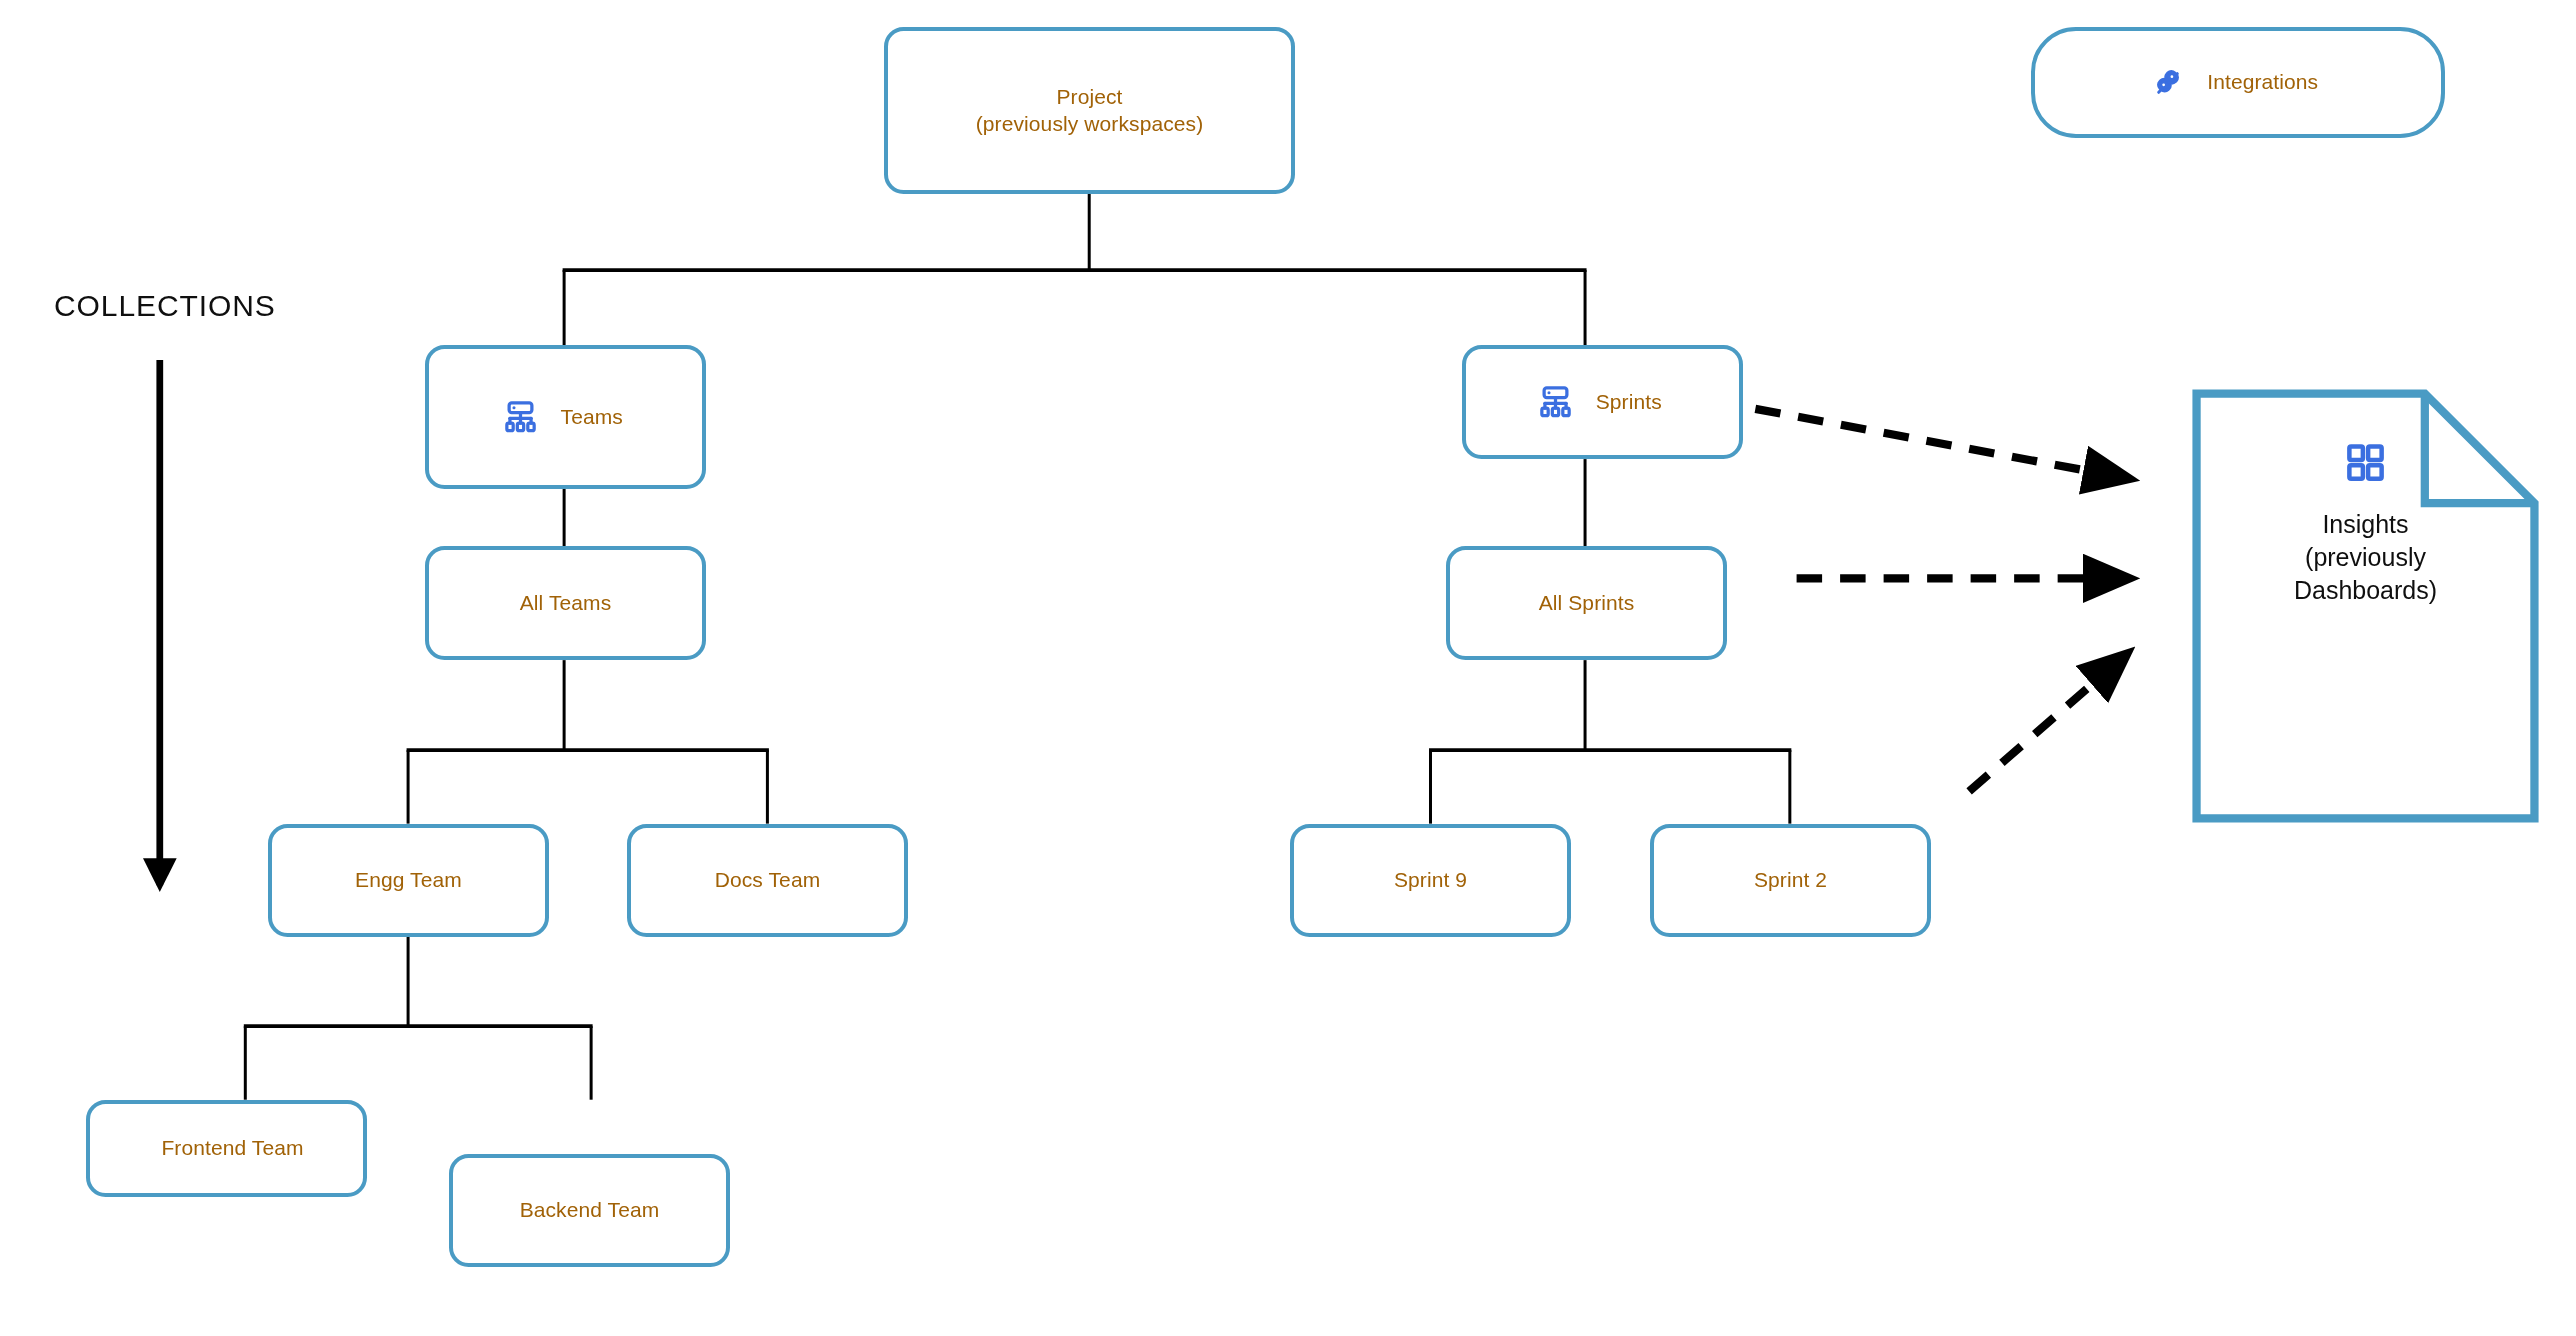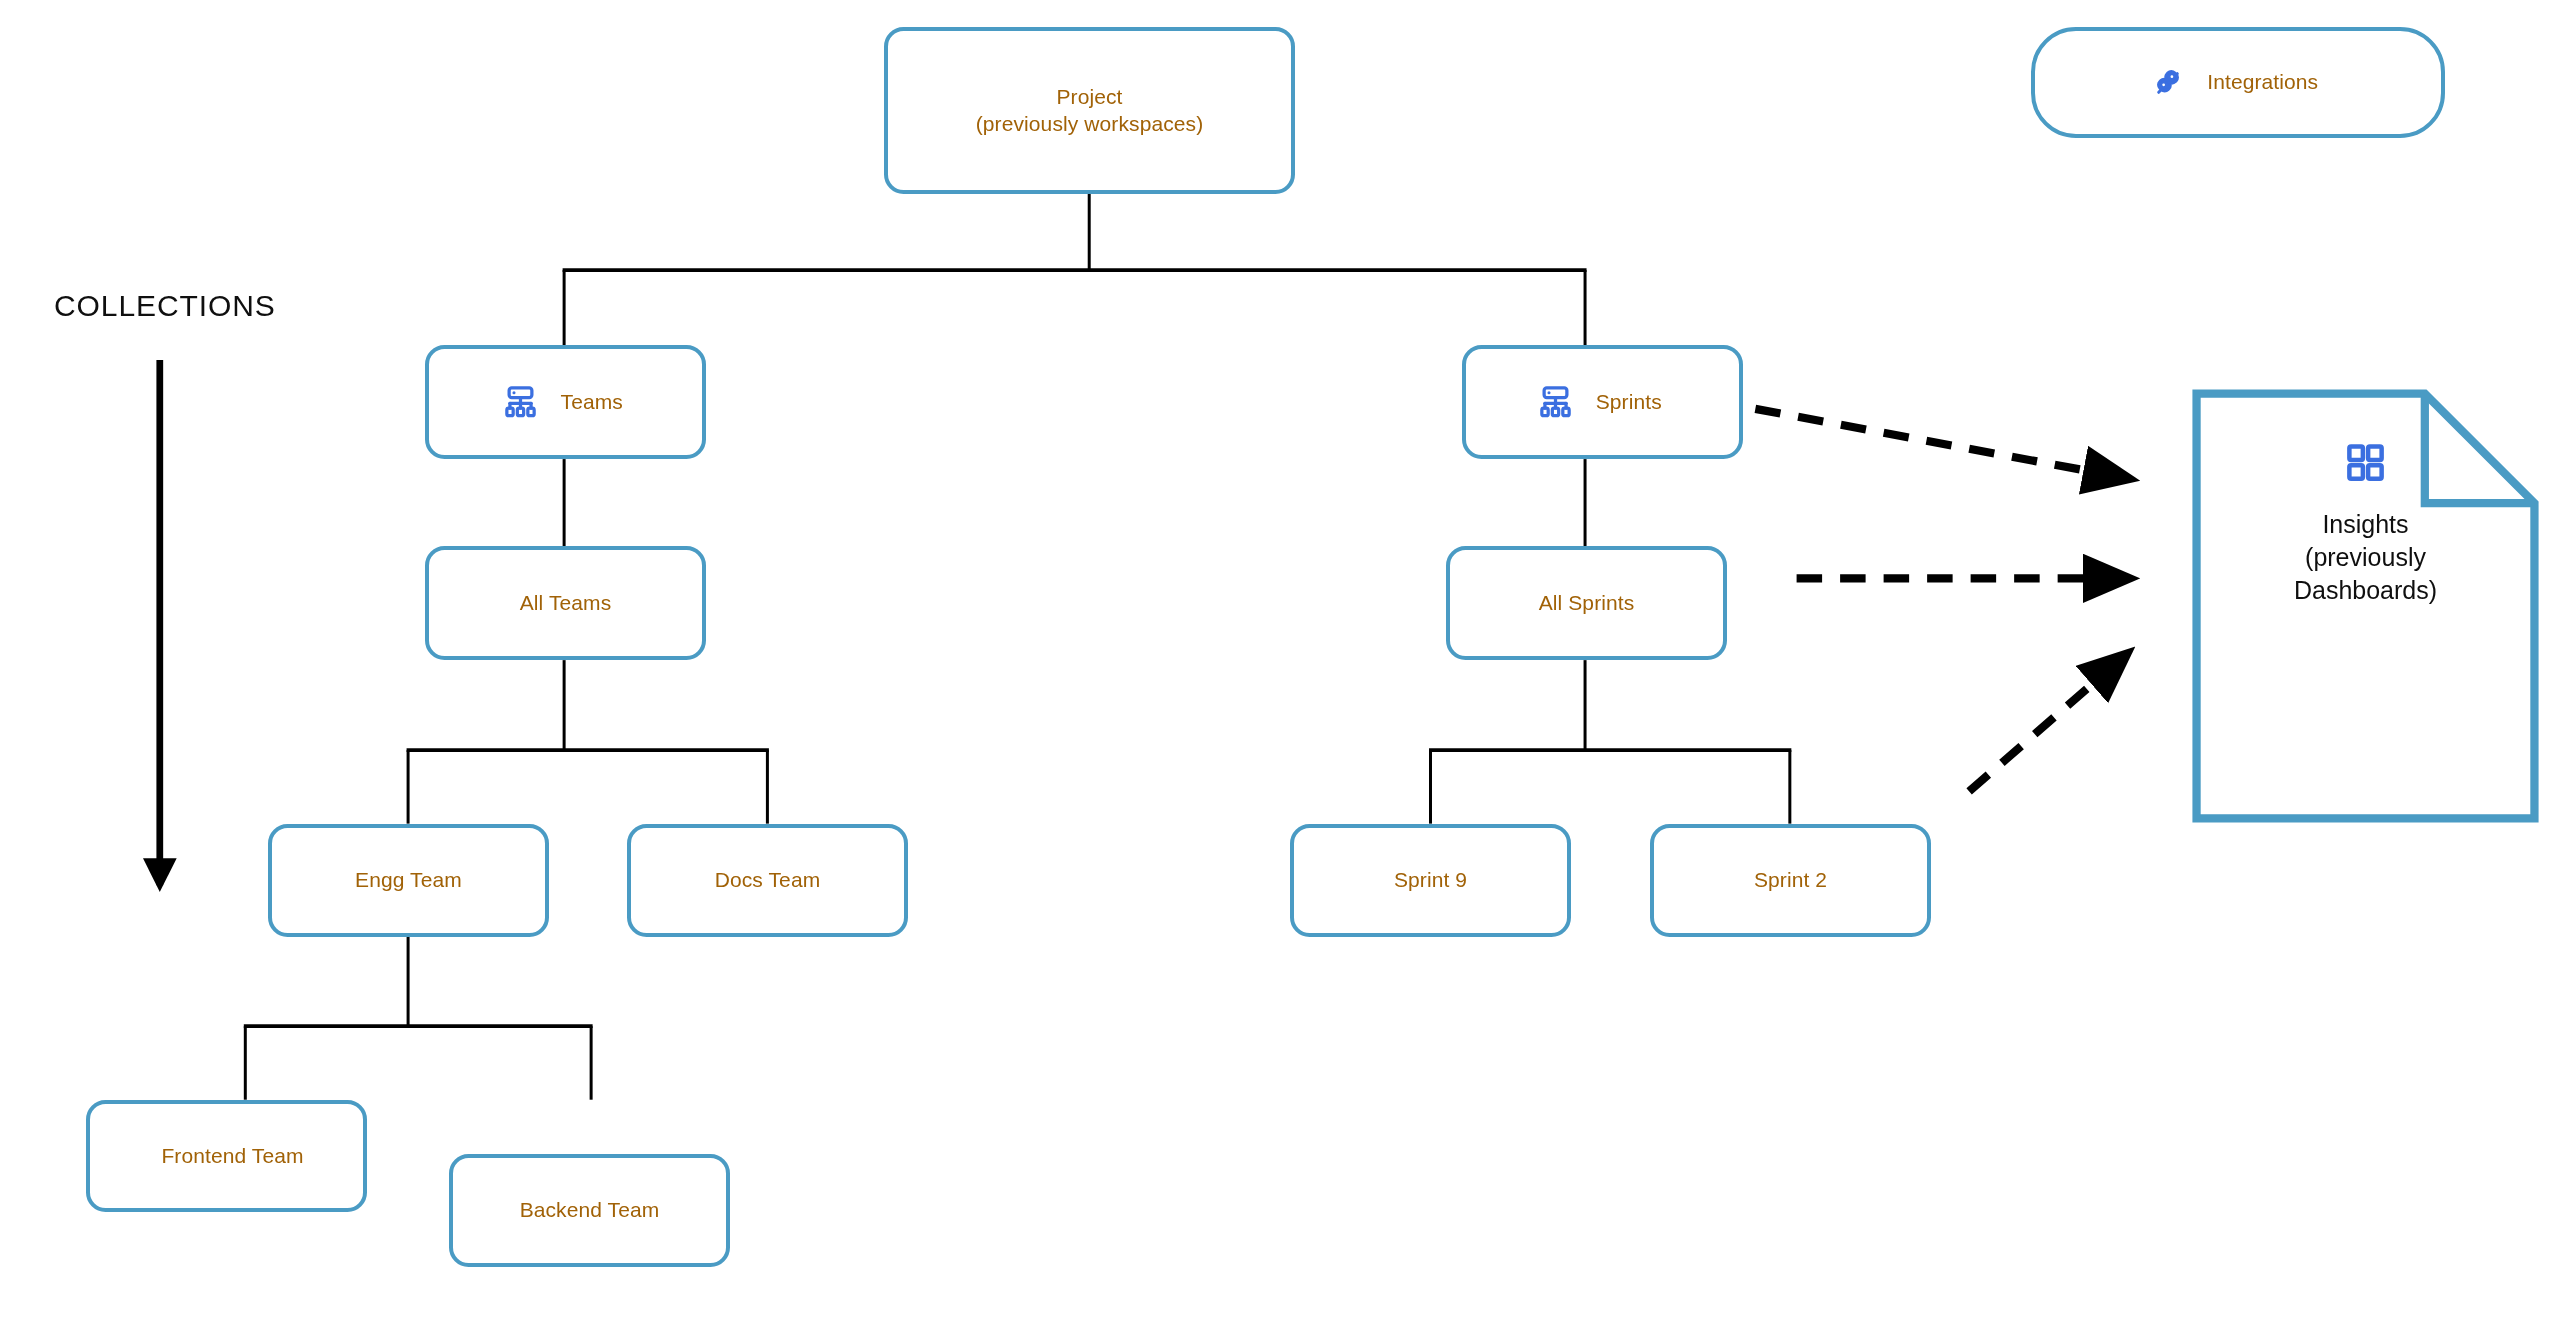--- a/index.html
+++ b/index.html
@@ -160,21 +160,21 @@
           <path d="M7.2 10.4 a3.1 3.1 0 0 1 4.4 0 l1.0 1.0 a3.1 3.1 0 0 1 0 4.4 l-0.6 0.6 a3.1 3.1 0 0 1 -4.4 0 l-1.0 -1.0 a3.1 3.1 0 0 1 0 -4.4 z" fill="#3B6FE0"></path>
           <path d="M12.0 5.2 a3.1 3.1 0 0 1 4.4 0 l1.0 1.0 a3.1 3.1 0 0 1 0 4.4 l-0.6 0.6 a3.1 3.1 0 0 1 -4.4 0 l-1.0 -1.0 a3.1 3.1 0 0 1 0 -4.4 z" fill="#3B6FE0"></path>
           <circle cx="9.1" cy="13.2" r="0.9" fill="#ffffff" stroke="none"></circle>
           <circle cx="14.6" cy="7.8" r="0.9" fill="#ffffff" stroke="none"></circle>
         </g>
       </svg>
     </span>
     <span class="label">Integrations</span>
   </div>
 
-  <div class="node with-icon" style="left:425px; top:345px; width:281px; height:114px;">
+  <div class="node with-icon" style="left:425px; top:345px; width:281px; height:144px;">
     <span>
       <svg class="icon-svg" width="39" height="39" viewBox="0 0 24 24" fill="none">
         <g stroke="#3B6FE0" stroke-width="2" stroke-linejoin="round" stroke-linecap="round">
           <rect x="5" y="3" width="14" height="6" rx="1.6" fill="none"></rect>
           <circle cx="8" cy="6" r="0.95" fill="#3B6FE0" stroke="none"></circle>
           <path d="M12 9 L12 12.5"></path>
           <path d="M5.5 12.5 L18.5 12.5"></path>
           <path d="M5.5 12.5 L5.5 15.5"></path>
           <path d="M12 12.5 L12 15.5"></path>
           <path d="M18.5 12.5 L18.5 15.5"></path>
@@ -224,21 +224,21 @@
   </div>
 
   <div class="node" style="left:1290px; top:824px; width:281px; height:113px;">
     <span class="label">Sprint 9</span>
   </div>
 
   <div class="node" style="left:1650px; top:824px; width:281px; height:113px;">
     <span class="label">Sprint 2</span>
   </div>
 
-  <div class="node" style="left:86px; top:1100px; width:281px; height:112px;padding-left:12px;">
+  <div class="node" style="left:86px; top:1100px; width:281px; height:97px;padding-left:12px;">
     <span class="label">Frontend Team</span>
   </div>
 
   <div class="node" style="left:449px; top:1154px; width:281px; height:113px;">
     <span class="label">Backend Team</span>
   </div>
 
   <div id="insights-doc" style="left:2192px; top:389px; width:347px; height:434px;">
     <svg class="doc-body" width="347" height="434" viewBox="0 0 462 578">
       <path d="M6,6 L310,6 L456,152 L456,572 L6,572 Z" fill="#ffffff" stroke="#4A9BC4" stroke-width="11" stroke-linejoin="miter"></path>

